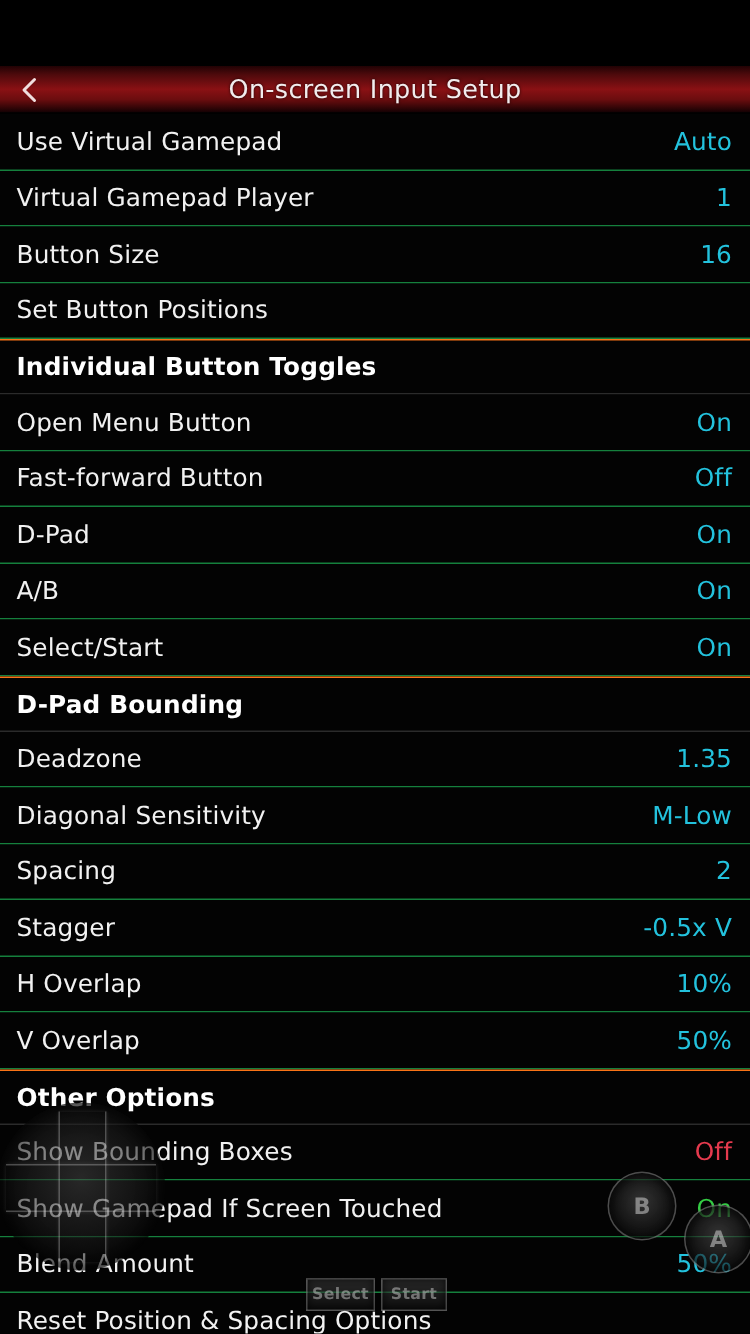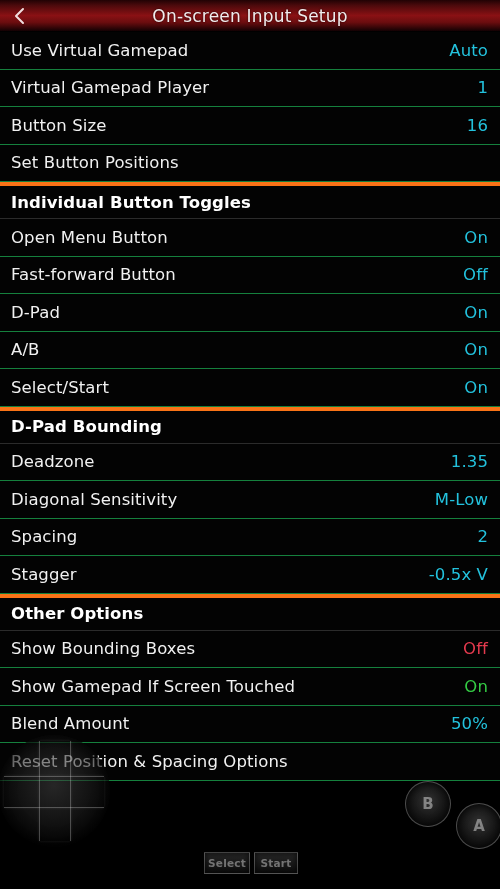--- a/index.html
+++ b/index.html
@@ -33,20 +33,21 @@
         #210204 0%,
         #4d0a0c 18%,
         #8a1114 50%,
         #6b0d0f 72%,
         #2c0406 92%,
         #120103 100%);
     display: flex;
     align-items: center;
     justify-content: center;
     border-bottom: 1px solid #000;
+    margin-top: 44px;
   }
   .back-btn {
     position: absolute;
     left: 0;
     top: 0;
     width: 40px;
     height: 32px;
     display: flex;
     align-items: center;
     justify-content: center;
@@ -90,21 +91,21 @@
     white-space: nowrap;
     color: #23c2dd;
     letter-spacing: 0.1px;
   }
   .value.cyan  { color: #23c2dd; }
   .value.red   { color: #e53a4e; }
   .value.green { color: #34cc44; }
 
   .row.section {
     height: 37px;
-    border-top: 4px solid #f97316;
+    border-top: 1px solid #f97316;
     border-bottom: 1px solid #2b2b2b;
     background: #030303;
   }
   .row.section .label {
     font-weight: bold;
     font-size: 16.5px;
     color: #ffffff;
   }
 
   
@@ -252,20 +253,28 @@
         <span class="value cyan">M-Low</span>
       </div>
       <div class="row">
         <span class="label">Spacing</span>
         <span class="value cyan">2</span>
       </div>
       <div class="row">
         <span class="label">Stagger</span>
         <span class="value cyan">-0.5x V</span>
       </div>
+      <div class="row">
+        <span class="label">H Overlap</span>
+        <span class="value cyan">10%</span>
+      </div>
+      <div class="row">
+        <span class="label">V Overlap</span>
+        <span class="value cyan">50%</span>
+      </div>
       <div class="row section">
         <span class="label">Other Options</span>
         <span class="value cyan"></span>
       </div>
       <div class="row">
         <span class="label">Show Bounding Boxes</span>
         <span class="value red">Off</span>
       </div>
       <div class="row">
         <span class="label">Show Gamepad If Screen Touched</span>

